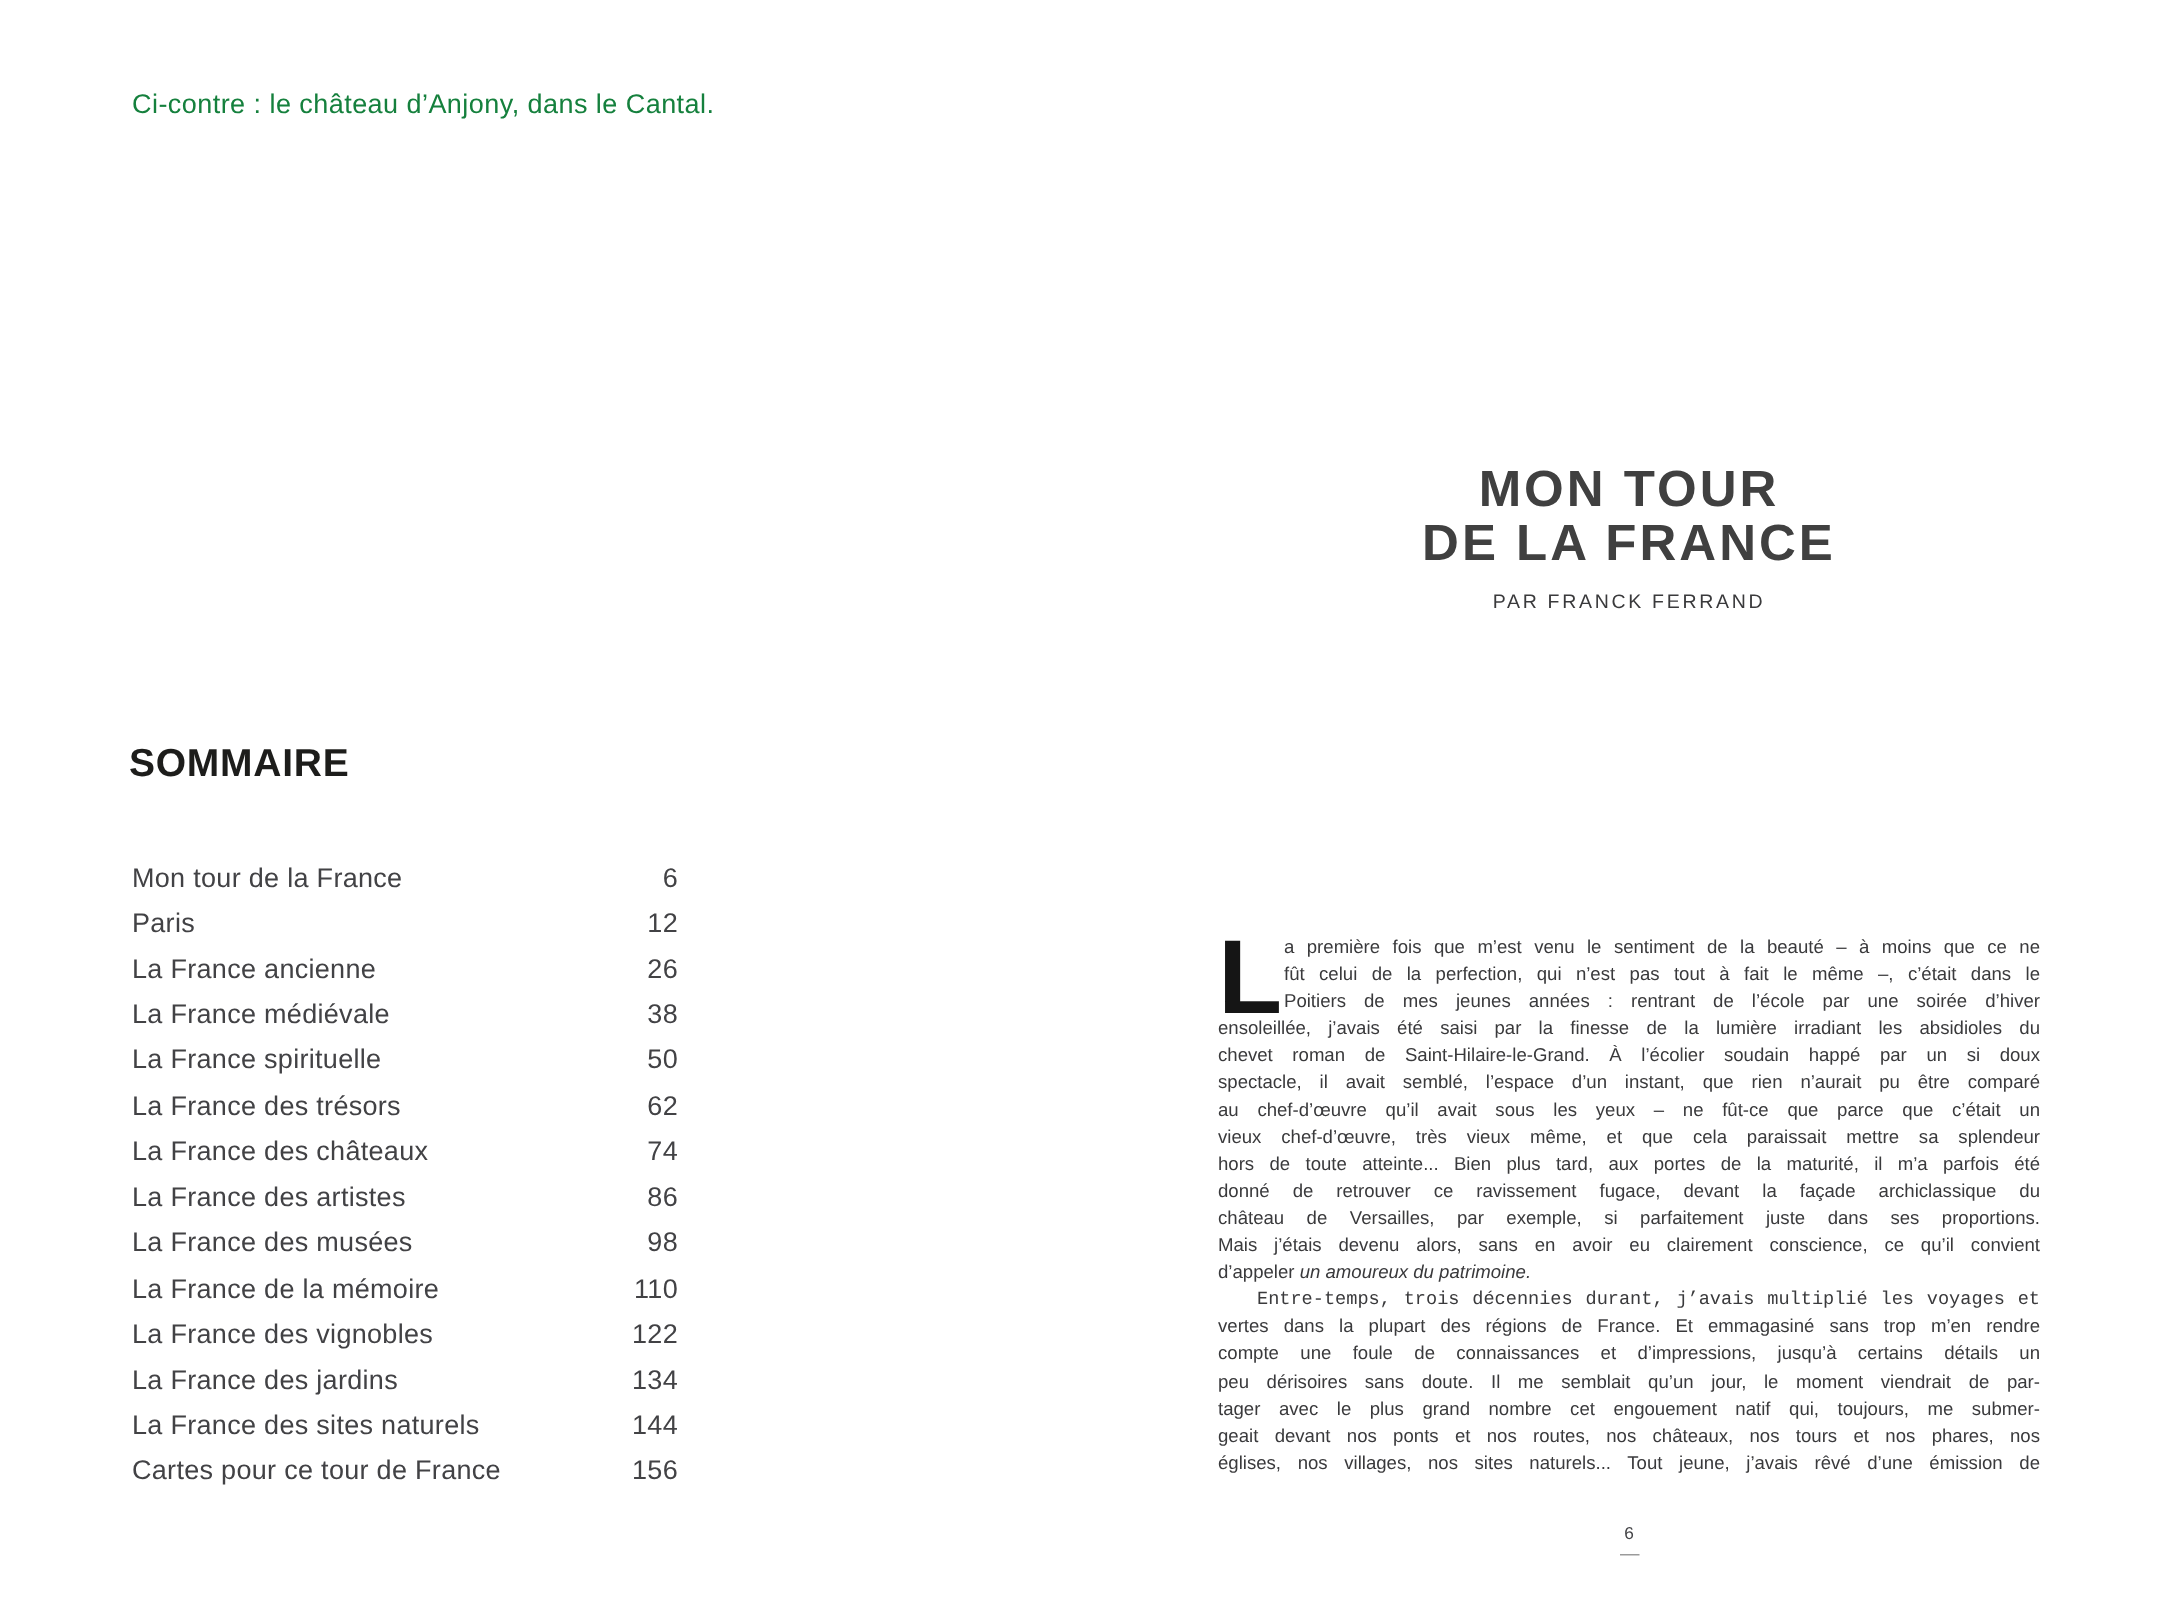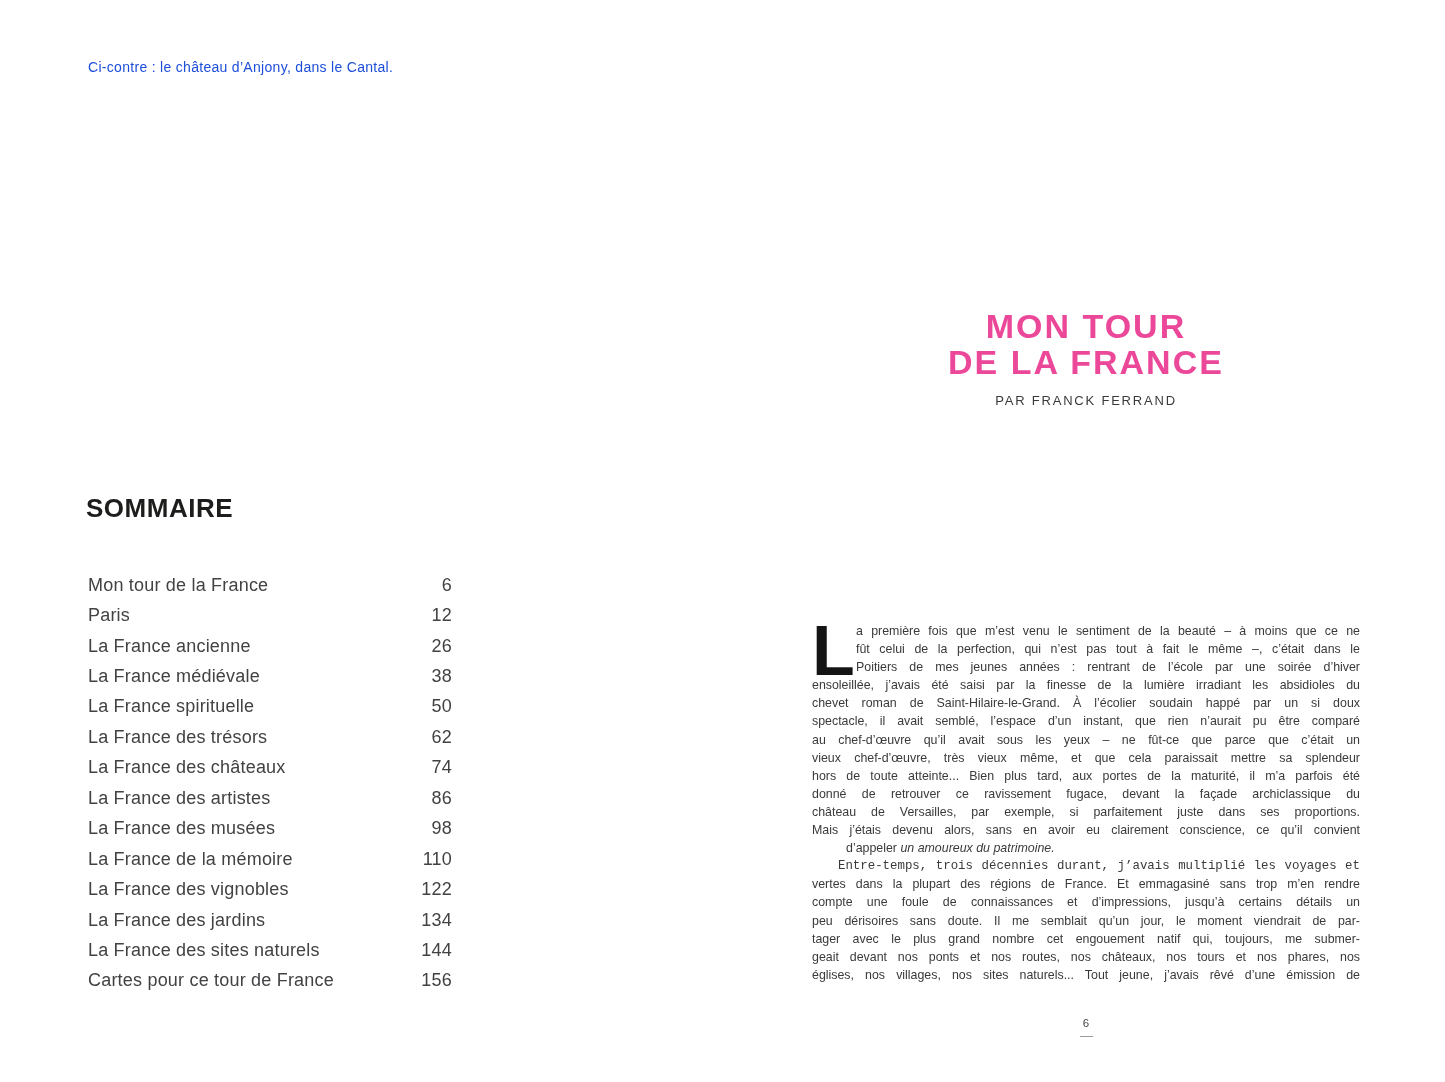--- a/index.html
+++ b/index.html
@@ -7,22 +7,22 @@
     width: 1445px; height: 1082px;
     background: #ffffff;
     position: relative;
     font-family: "Liberation Sans", sans-serif;
     overflow: hidden;
   }
 
   
   .photo-caption {
     position: absolute; left: 88px; top: 59px;
-    font-size: 14px; letter-spacing: 0.3px;
-    color: #1d4ed8;
+    font-size: 18px; letter-spacing: 0.3px;
+    color: #15803d;
   }
   .sommaire-title {
     position: absolute; left: 86px; top: 493px;
     font-size: 26px; font-weight: 700; letter-spacing: 0.5px;
     color: #1d1d1b;
   }
   .toc-list {
     position: absolute; left: 88px; top: 570px; width: 364px;
   }
   .toc-row {
@@ -32,21 +32,21 @@
     color: #424245;
     gap: 38px;
   }
 
   
   .chapter-title {
     position: absolute; left: 772px; top: 308px; width: 628px;
     text-align: center;
     font-size: 34px; font-weight: 700; letter-spacing: 2px;
     line-height: 36px;
-    color: #ec4899;
+    color: #404040;
   }
   .chapter-byline {
     position: absolute; left: 772px; top: 393px; width: 628px;
     text-align: center;
     font-size: 13px; letter-spacing: 1.8px;
     color: #3a3a3c;
   }
   .body-text {
     position: absolute; left: 812px; top: 622px; width: 548px;
     color: #3a3a3c;
@@ -57,21 +57,21 @@
     color: #151515;
   }
   .bline {
     height: 18.1px; line-height: 18.1px;
     font-size: 12.4px; letter-spacing: 0;
     text-align: justify; text-align-last: justify;
     overflow: hidden;
   }
   .bline.indent3 { padding-left: 44px; }
   .bline.pindent { padding-left: 26px; font-family: Liberation Mono, monospace; }
-  .bline.last { text-align: left; text-align-last: left; margin-left: 34px; }
+  .bline.last { text-align: left; text-align-last: left; }
   .bline em { font-style: italic; }
 
   .folio {
     position: absolute; left: 812px; top: 1017px; width: 548px;
     text-align: center;
     font-size: 11.5px; color: #454548;
   }
   .folio-rule {
     position: absolute; left: 1080px; top: 1036px;
     width: 13px; height: 1px; background: #9b9b9b;

